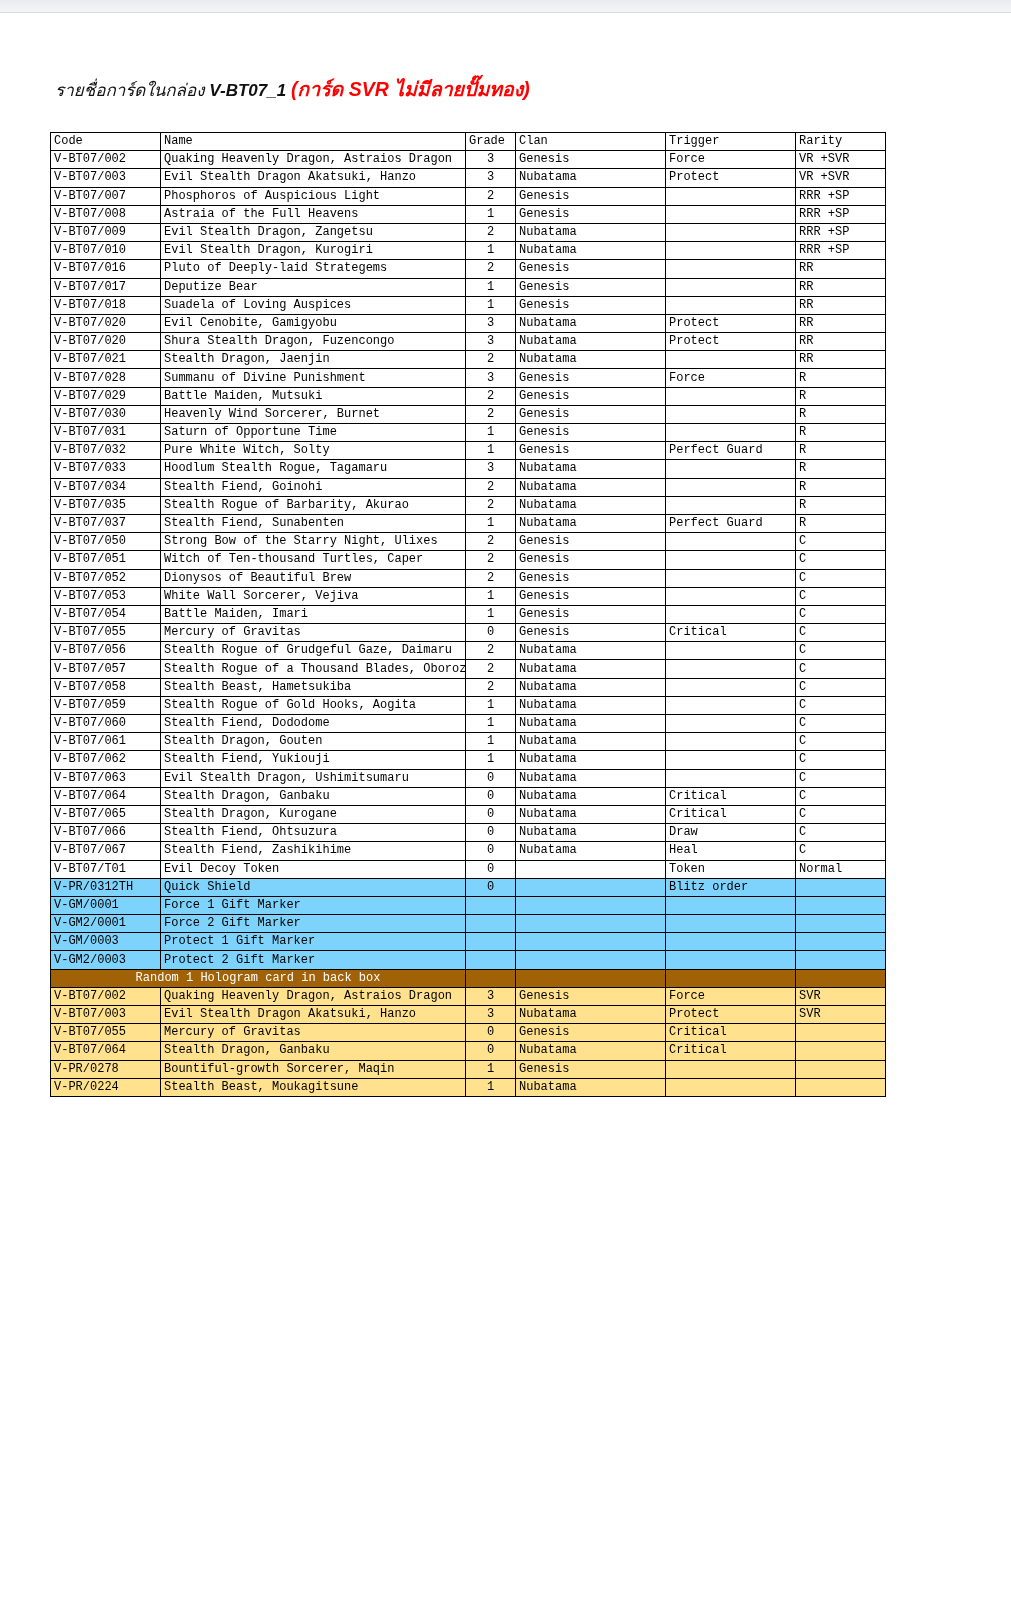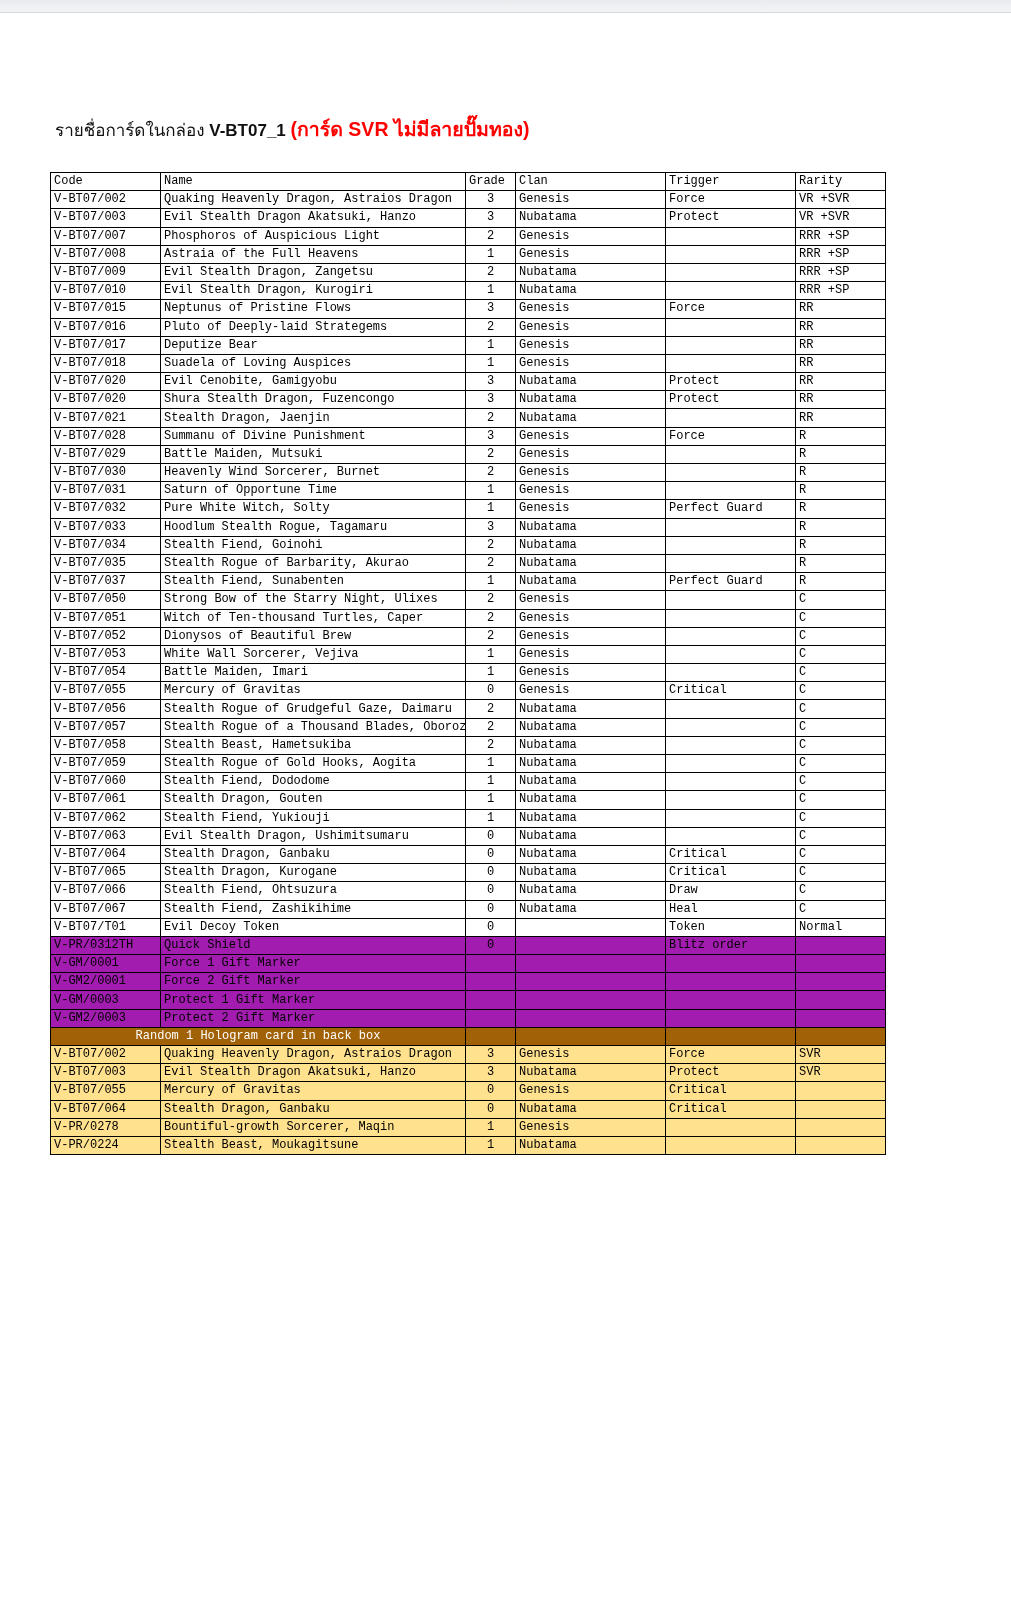--- a/index.html
+++ b/index.html
@@ -7,24 +7,25 @@
     width:1011px;height:1618px;background:#ffffff;
     font-family:"Liberation Sans","DejaVu Sans",sans-serif;
     color:#000;
   }
   .topbar{
     height:12px;
     background:linear-gradient(#e9ebee,#f4f5f7);
     border-bottom:1px solid #d7d9dc;
   }
   .title{
-    margin:101px 0 0 55px;
+    margin:61px 0 0 55px;
     font-size:17px;
     color:#111;
     white-space:nowrap;
+    font-style:italic;
   }
   .title .code{font-weight:bold;}
   .title .note{color:#fe0000;font-weight:bold;font-size:19.5px;}
   table.cards{
     border-collapse:collapse;
     table-layout:fixed;
     margin:27px 0 0 50px;
     width:835px;
     font-size:12px;
     font-family:Liberation Mono, monospace;
@@ -34,21 +35,21 @@
     padding:0 3px;
     height:17.2px;
     line-height:17px;
     white-space:nowrap;
     overflow:hidden;
     text-align:left;
     vertical-align:middle;
     font-weight:normal;
   }
   table.cards td.c{text-align:center;}
-  tr.green td{background:#a21caf;}
+  tr.green td{background:#7dd3fc;}
   tr.yellow td{background:#ffe18e;}
   tr.sep td{background:#a16207;color:#fff;}
   tr.sep td.sep-label{text-align:center;}
 </style>
 </head>
 <body>
 
 <div class="topbar"></div>
 
 <div class="content">
@@ -119,28 +120,20 @@
         </tr>
         <tr class="">
           <td>V-BT07/010</td>
           <td>Evil Stealth Dragon, Kurogiri</td>
           <td class="c">1</td>
           <td>Nubatama</td>
           <td></td>
           <td>RRR +SP</td>
         </tr>
         <tr class="">
-          <td>V-BT07/015</td>
-          <td>Neptunus of Pristine Flows</td>
-          <td class="c">3</td>
-          <td>Genesis</td>
-          <td>Force</td>
-          <td>RR</td>
-        </tr>
-        <tr class="">
           <td>V-BT07/016</td>
           <td>Pluto of Deeply-laid Strategems</td>
           <td class="c">2</td>
           <td>Genesis</td>
           <td></td>
           <td>RR</td>
         </tr>
         <tr class="">
           <td>V-BT07/017</td>
           <td>Deputize Bear</td>

